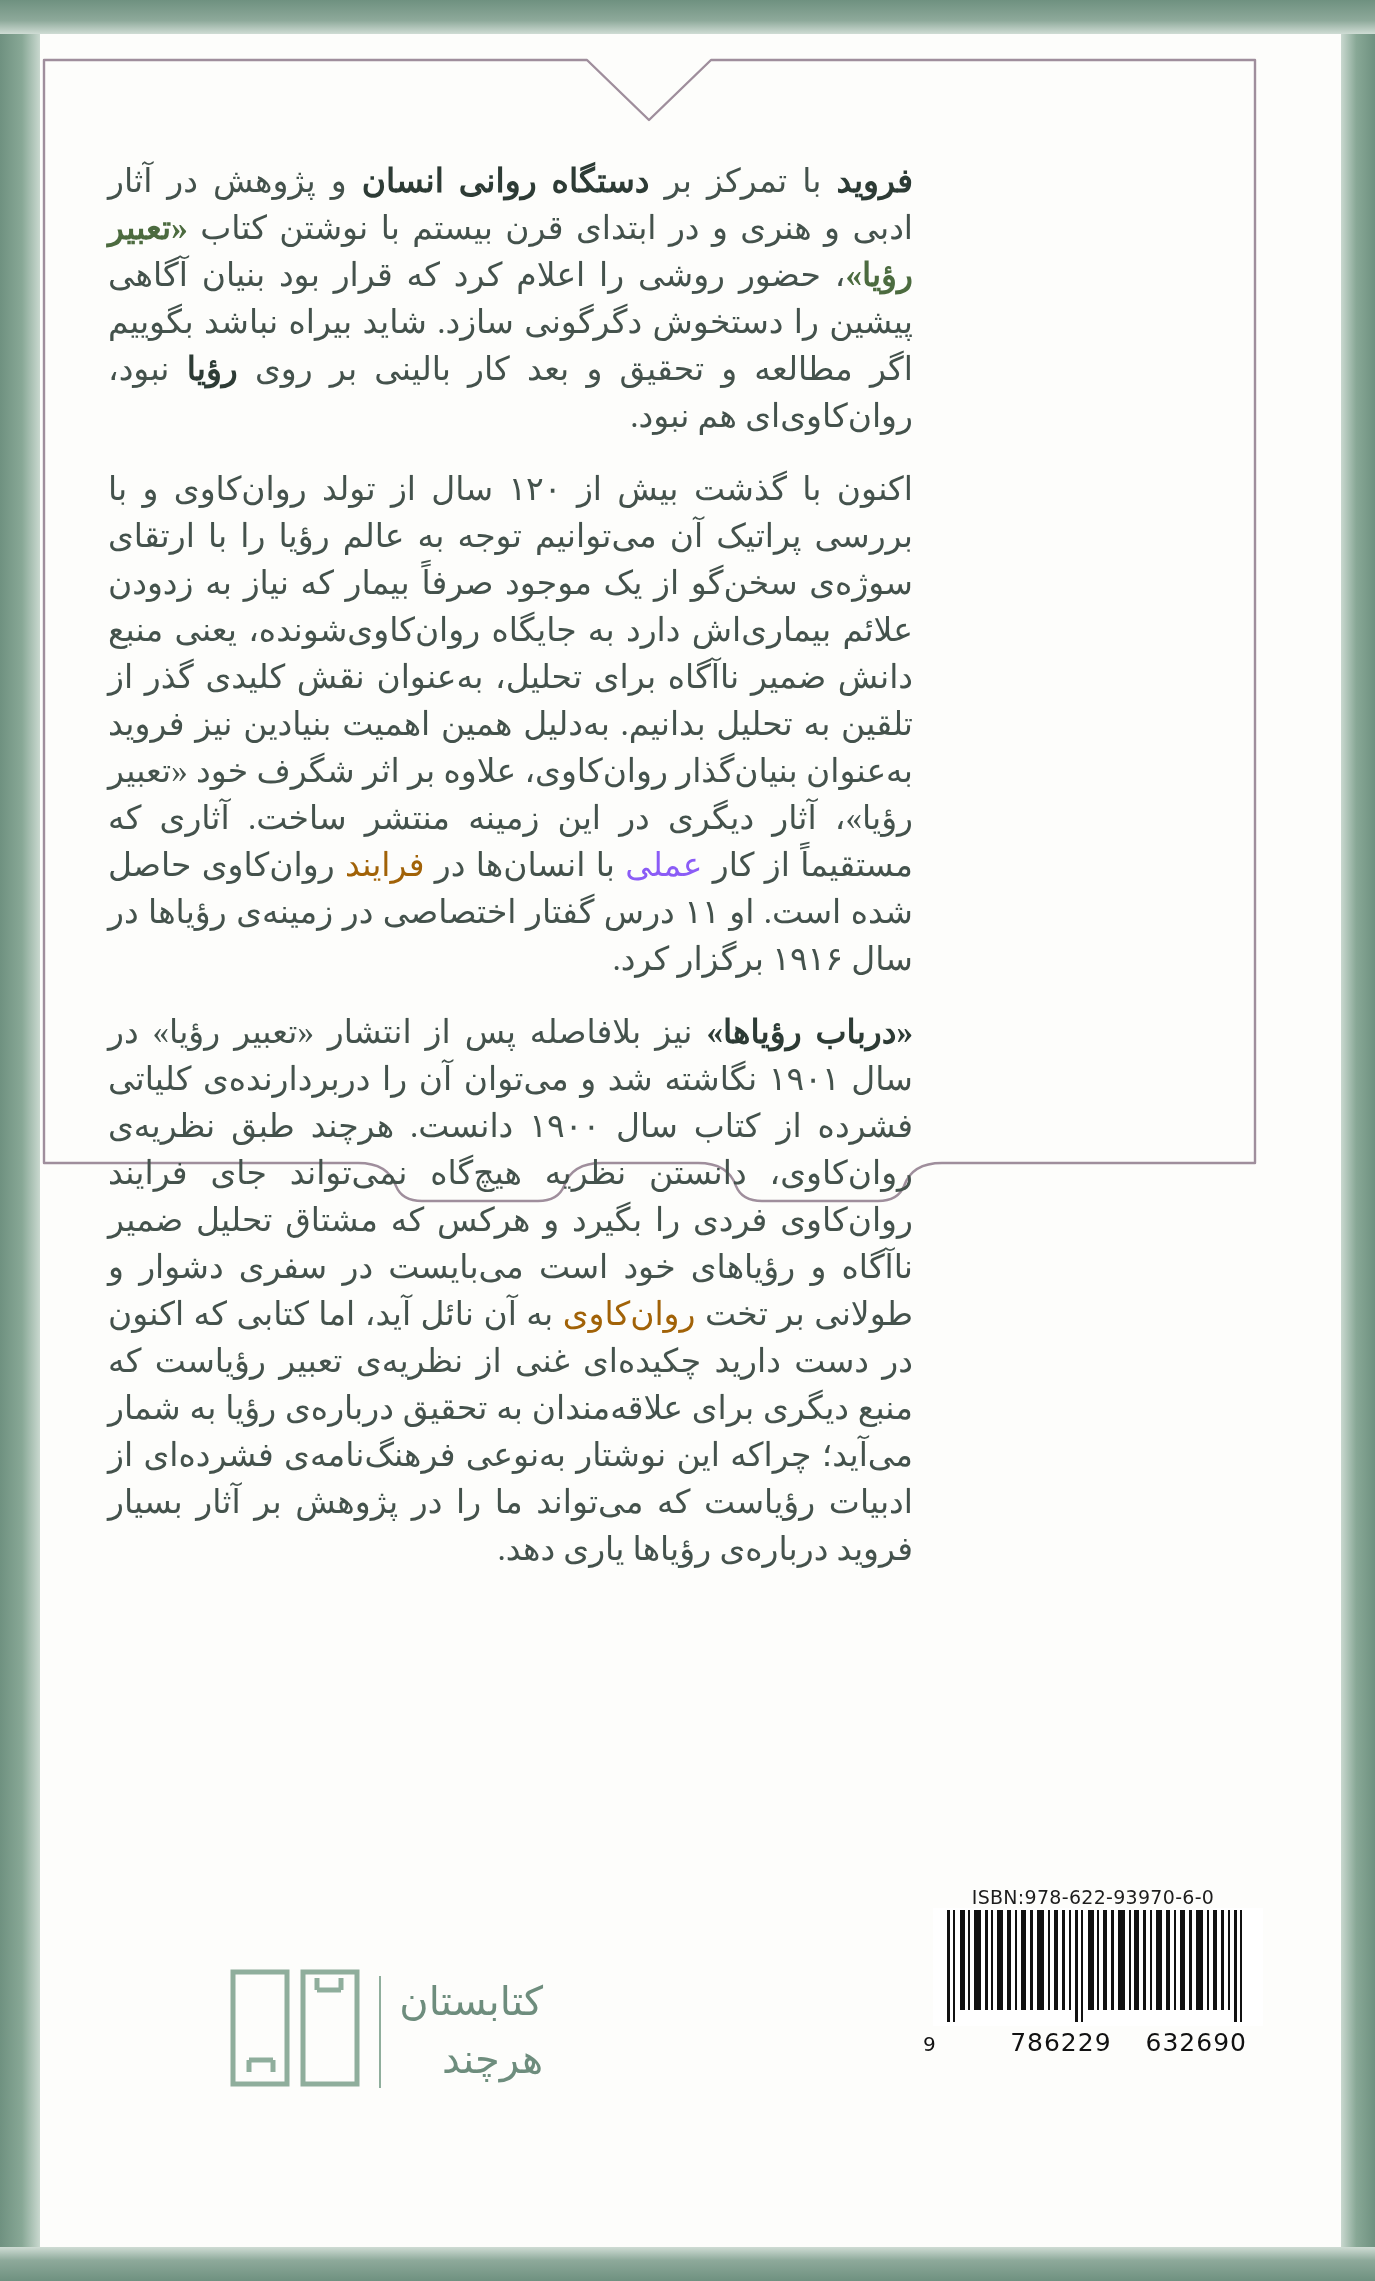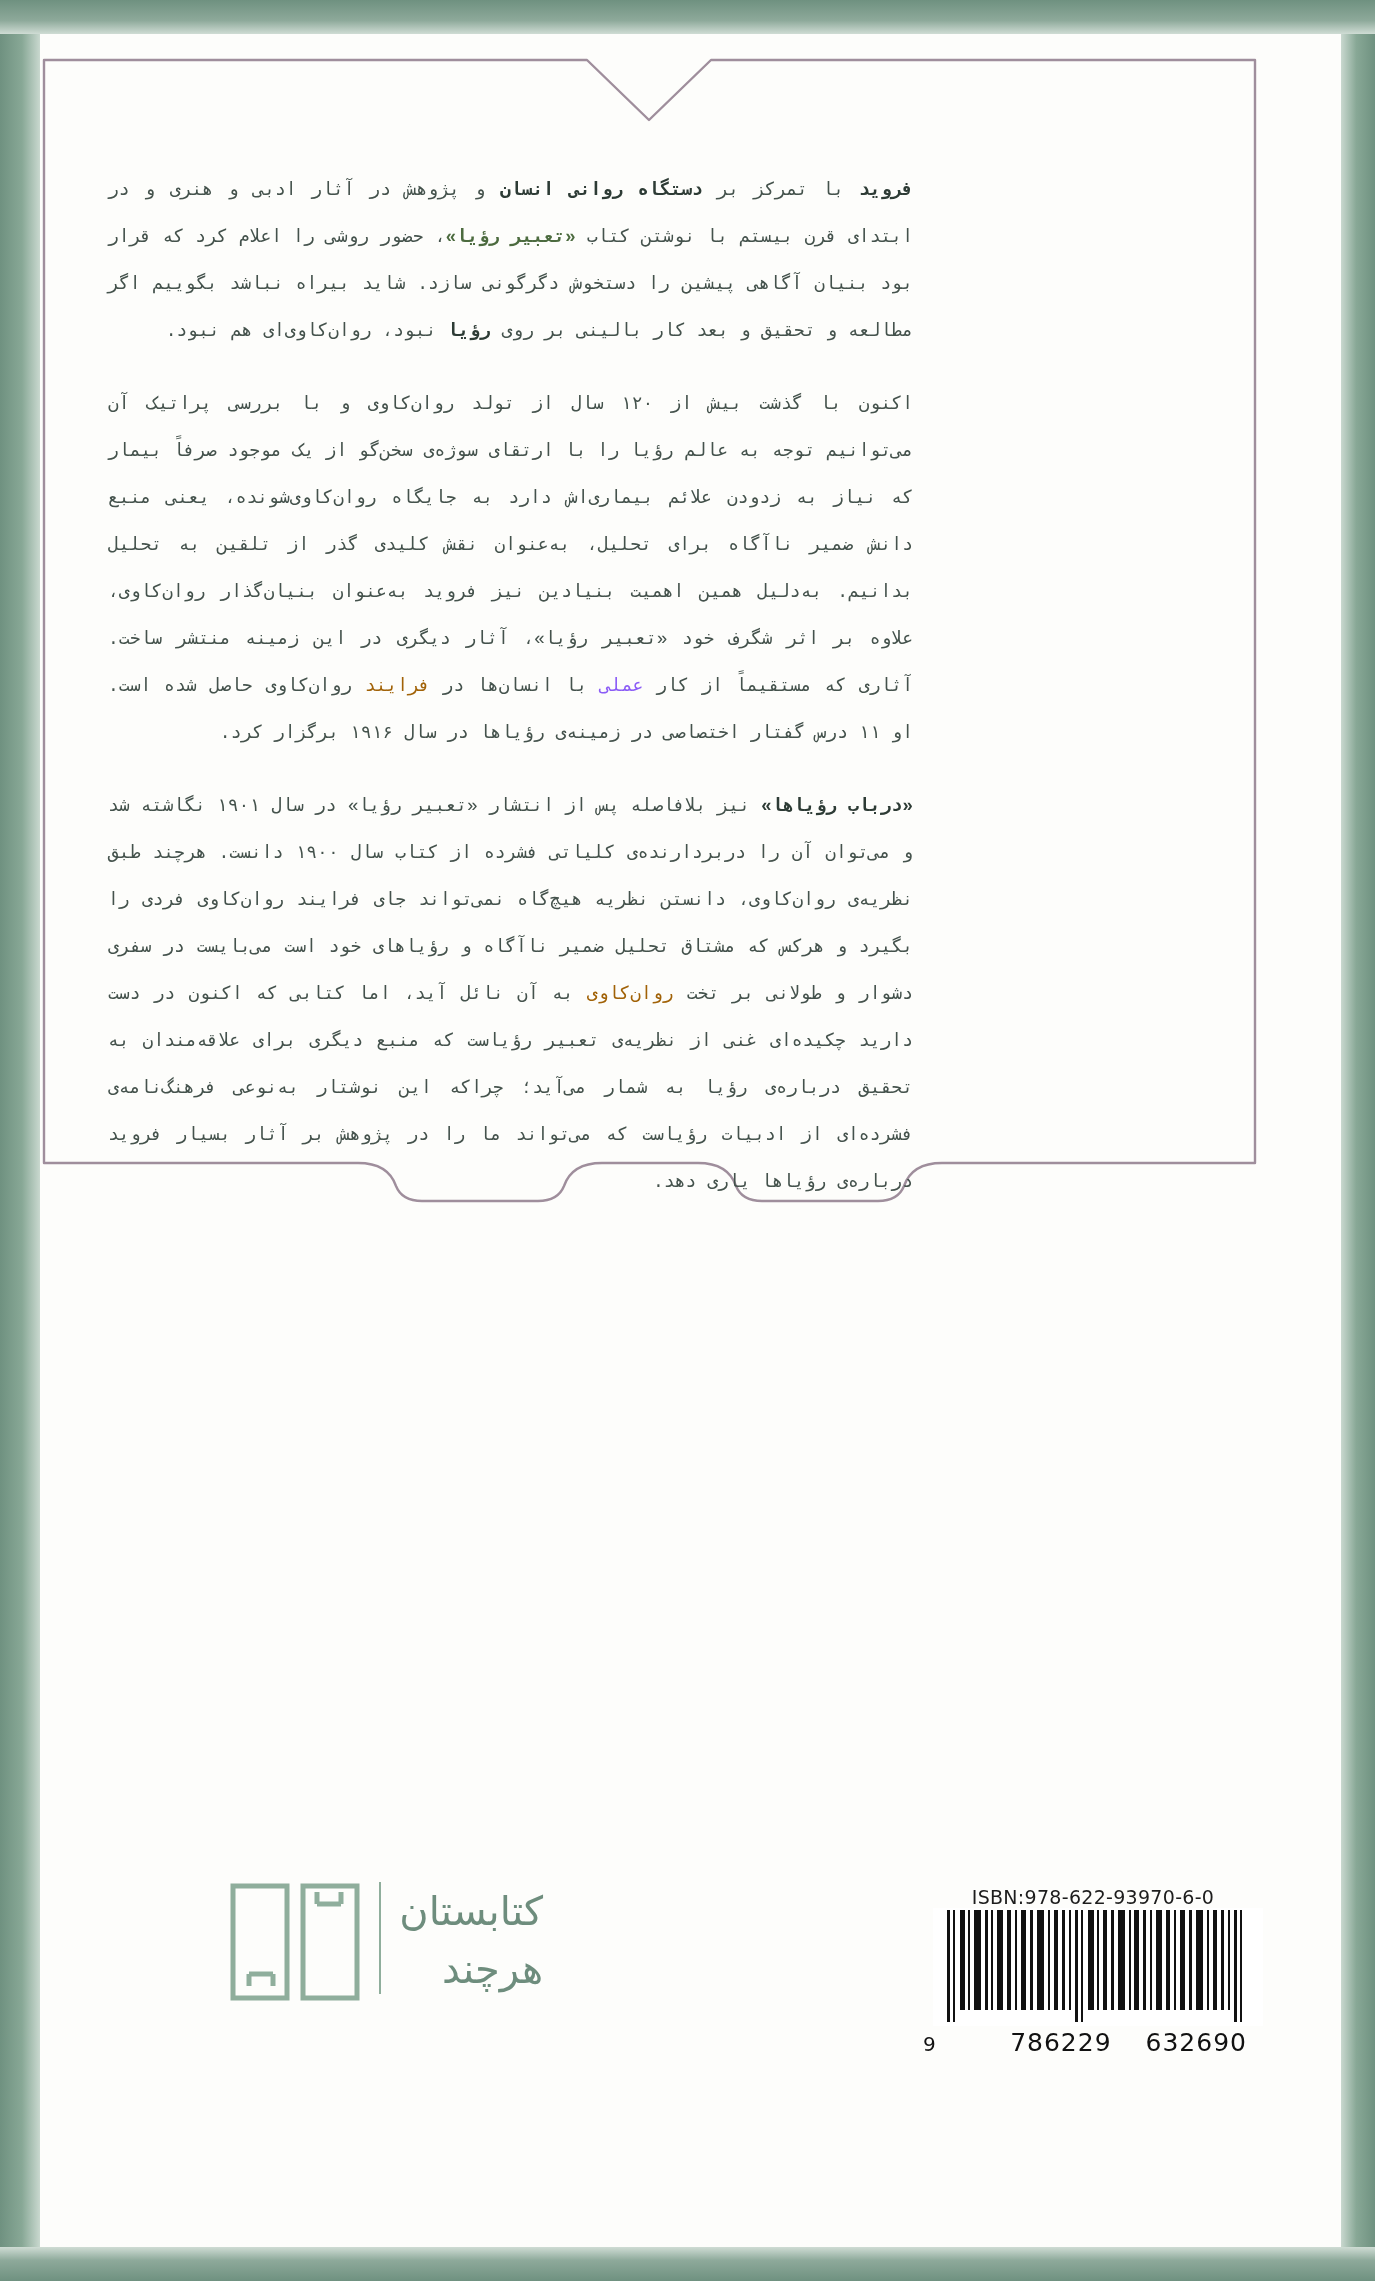--- a/index.html
+++ b/index.html
@@ -46,24 +46,24 @@
   .content{
     position:absolute;
     left:108px;
     top:150px;
     width:805px;
     direction:rtl;
     text-align:justify;
     color:#3b4a44;
   }
   .para{
-    font-family:Liberation Mono, monospace;
-    font-size:18px;
+    font-family:Liberation Serif, serif;
+    font-size:33px;
     line-height:47px;
-    margin:17px 0 26px 0;
+    margin:8px 0 26px 0;
     text-align:justify;
     text-justify:inter-word;
     color:#44524c;
     letter-spacing:0px;
   }
   .para:last-child{margin-bottom:0;}
   .b{font-weight:bold;color:#2d3b35;}
   .bg{font-weight:bold;color:#4c6b3f;}
   .hl-green{color:#8b5cf6;}
   .hl-olive{color:#a16207;}
@@ -71,23 +71,23 @@
   
   .footer{
     position:absolute;
     left:108px;
     right:108px;
     top:1880px;
     height:260px;
   }
   .logo-wrap{
     position:absolute;
-    left:15px;top:2px;
+    left:15px;top:18px;
     width:420px;height:190px;
-    display:flex;flex-direction:row-reverse;align-items:flex-start;
+    display:flex;flex-direction:row-reverse;align-items:flex-end;
   }
   .logo-mark{
     width:132px;height:120px;
     position:relative;
     margin-left:22px;
   }
   .logo-mark svg{display:block;}
   .logo-divider{
     width:2px;height:112px;background:#8fae9c;margin-left:18px;margin-right:18px;
   }

